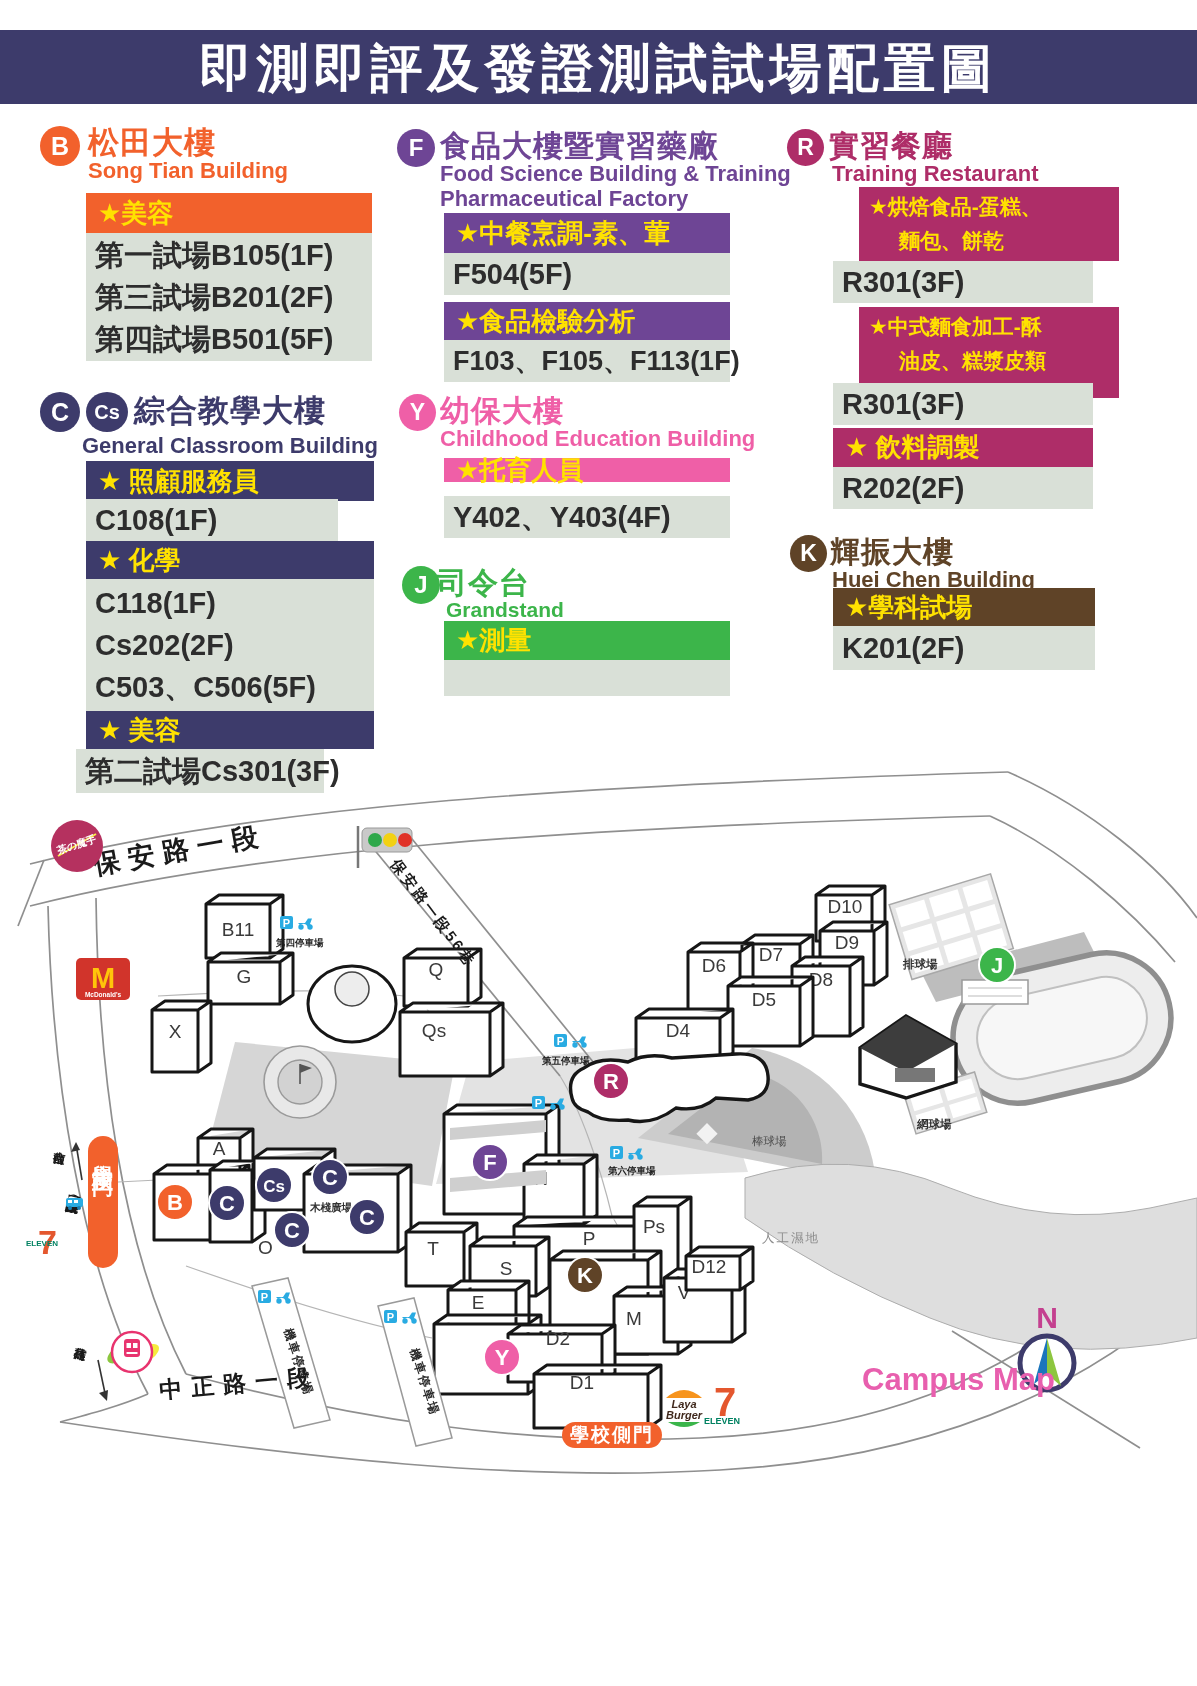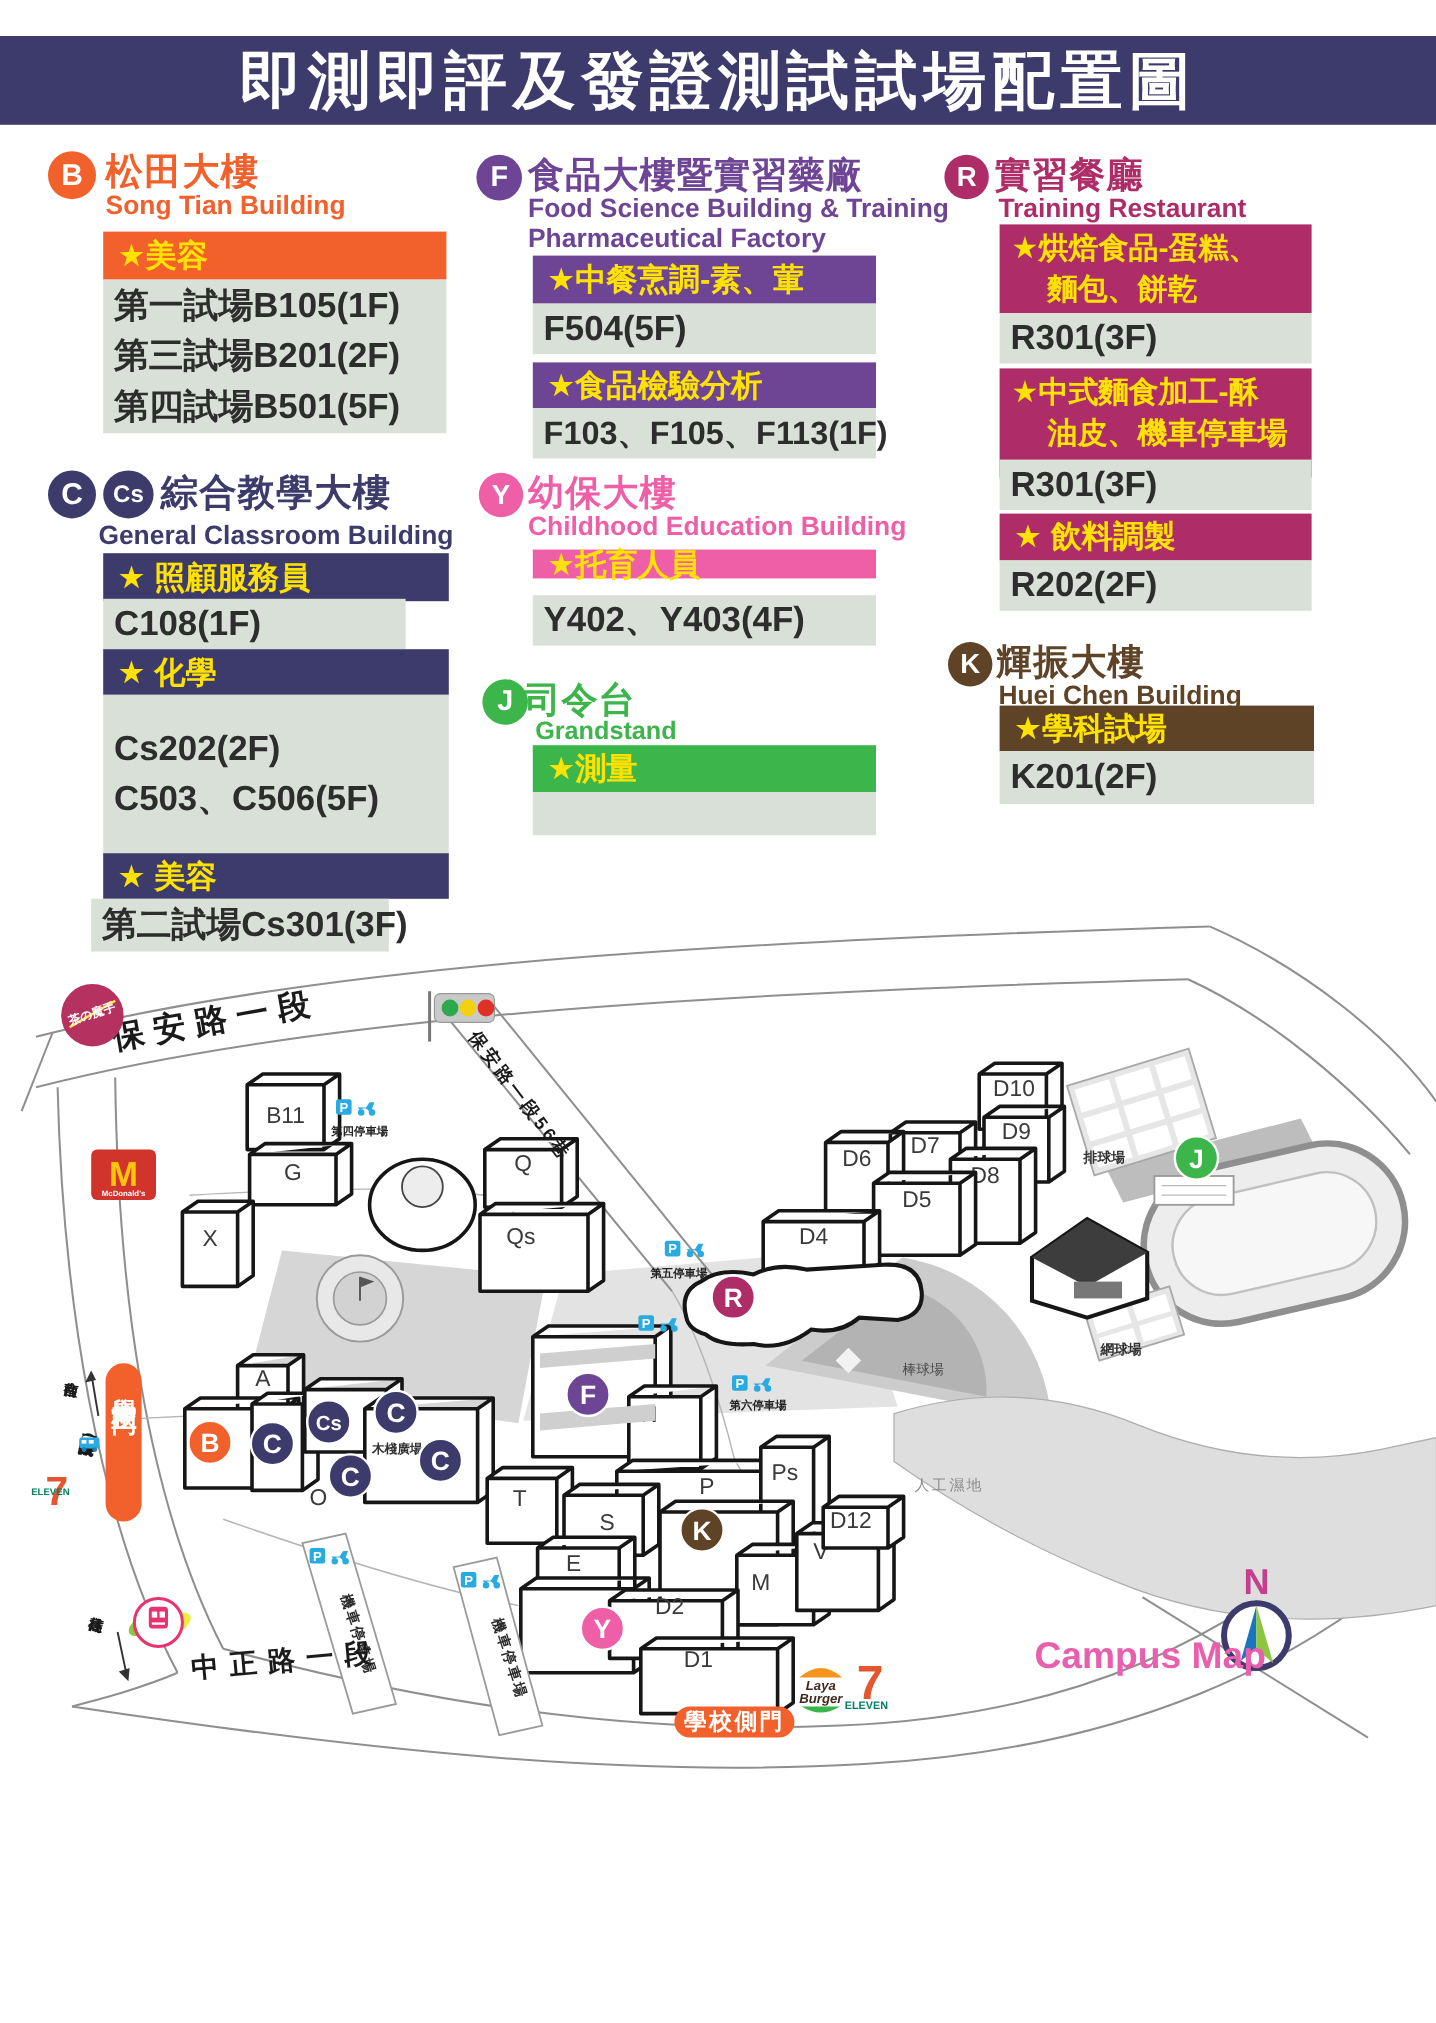--- a/index.html
+++ b/index.html
@@ -6,22 +6,22 @@
   body{width:1197px;height:1686px;position:relative;background:#ffffff;
        font-family:"Liberation Sans","DejaVu Sans",sans-serif;overflow:hidden;}
   .abs{position:absolute;}
   #title-bar{left:0;top:30px;width:1197px;height:74px;background:var(--navy);
       color:#fff;font-weight:bold;font-size:52px;text-align:center;line-height:76px;letter-spacing:5px;}
   .badge{border-radius:50%;color:#fff;font-weight:bold;display:flex;align-items:center;justify-content:center;}
   .zh{font-weight:bold;font-size:31px;letter-spacing:1px;white-space:nowrap;}
   .en{font-weight:bold;font-size:22px;white-space:nowrap;}
   .hdr{font-weight:bold;color:var(--yellow);font-size:26px;display:flex;align-items:center;
        padding-left:12px;box-sizing:border-box;white-space:nowrap;}
-  .hdr2{font-weight:bold;color:var(--yellow);font-size:25px;box-sizing:border-box;
-       padding:3px 0 0 10px;line-height:34px;white-space:nowrap;}
+  .hdr2{font-weight:bold;color:var(--yellow);font-size:21px;box-sizing:border-box;
+       padding:3px 0 0 10px;line-height:34px;white-space:nowrap;margin-left:26px;}
   .hdr2 .l2{padding-left:30px;}
   .rooms{background:var(--rowbg);color:#2d2d2d;font-weight:bold;box-sizing:border-box;
        display:flex;flex-direction:column;justify-content:center;padding-left:9px;}
   .rline{font-size:29px;line-height:42px;white-space:nowrap;}
   .rline.fit{font-size:27px;}
   svg text{font-family:"Liberation Sans","DejaVu Sans",sans-serif;}
 </style>
 </head>
 <body>
 
@@ -43,20 +43,21 @@
   <div class="abs badge" style="left:40px;top:392px;width:40px;height:40px;background:var(--navy);font-size:25px">C</div>
   <div class="abs badge" style="left:86px;top:392px;width:42px;height:40px;background:var(--navy);font-size:20px">Cs</div>
   <div class="abs zh" style="left:134px;top:390px;color:var(--navy)">綜合教學大樓</div>
   <div class="abs en" style="left:82px;top:433px;color:var(--navy)">General Classroom Building</div>
   <div class="abs hdr" style="left:86px;top:461px;width:288px;height:40px;background:var(--navy)">★ 照顧服務員</div>
   <div class="abs rooms" style="left:86px;top:499px;width:252px;height:42px">
     <div class="rline">C108(1F)</div>
   </div>
   <div class="abs hdr" style="left:86px;top:541px;width:288px;height:38px;background:var(--navy)">★ 化學</div>
   <div class="abs rooms" style="left:86px;top:579px;width:288px;height:132px">
+    <div class="rline">C118(1F)</div>
     <div class="rline">Cs202(2F)</div>
     <div class="rline">C503、C506(5F)</div>
   </div>
   <div class="abs hdr" style="left:86px;top:711px;width:288px;height:38px;background:var(--navy)">★ 美容</div>
   <div class="abs rooms" style="left:76px;top:749px;width:248px;height:44px">
     <div class="rline">第二試場Cs301(3F)</div>
   </div>
 </div>
 
 <div>
@@ -98,21 +99,21 @@
   <div class="abs en" style="left:832px;top:161px;color:var(--magenta)">Training Restaurant</div>
   <div class="abs hdr2" style="left:833px;top:187px;width:260px;height:74px;background:var(--magenta)">
     <div>★烘焙食品-蛋糕、</div>
     <div class="l2">麵包、餅乾</div>
   </div>
   <div class="abs rooms" style="left:833px;top:261px;width:260px;height:42px">
     <div class="rline">R301(3F)</div>
   </div>
   <div class="abs hdr2" style="left:833px;top:307px;width:260px;height:91px;background:var(--magenta)">
     <div>★中式麵食加工-酥</div>
-    <div class="l2">油皮、機車停車場</div>
+    <div class="l2">油皮、糕漿皮類</div>
   </div>
   <div class="abs rooms" style="left:833px;top:383px;width:260px;height:42px">
     <div class="rline">R301(3F)</div>
   </div>
   <div class="abs hdr" style="left:833px;top:428px;width:260px;height:39px;background:var(--magenta)">★ 飲料調製</div>
   <div class="abs rooms" style="left:833px;top:467px;width:260px;height:42px">
     <div class="rline">R202(2F)</div>
   </div>
 </div>
 

